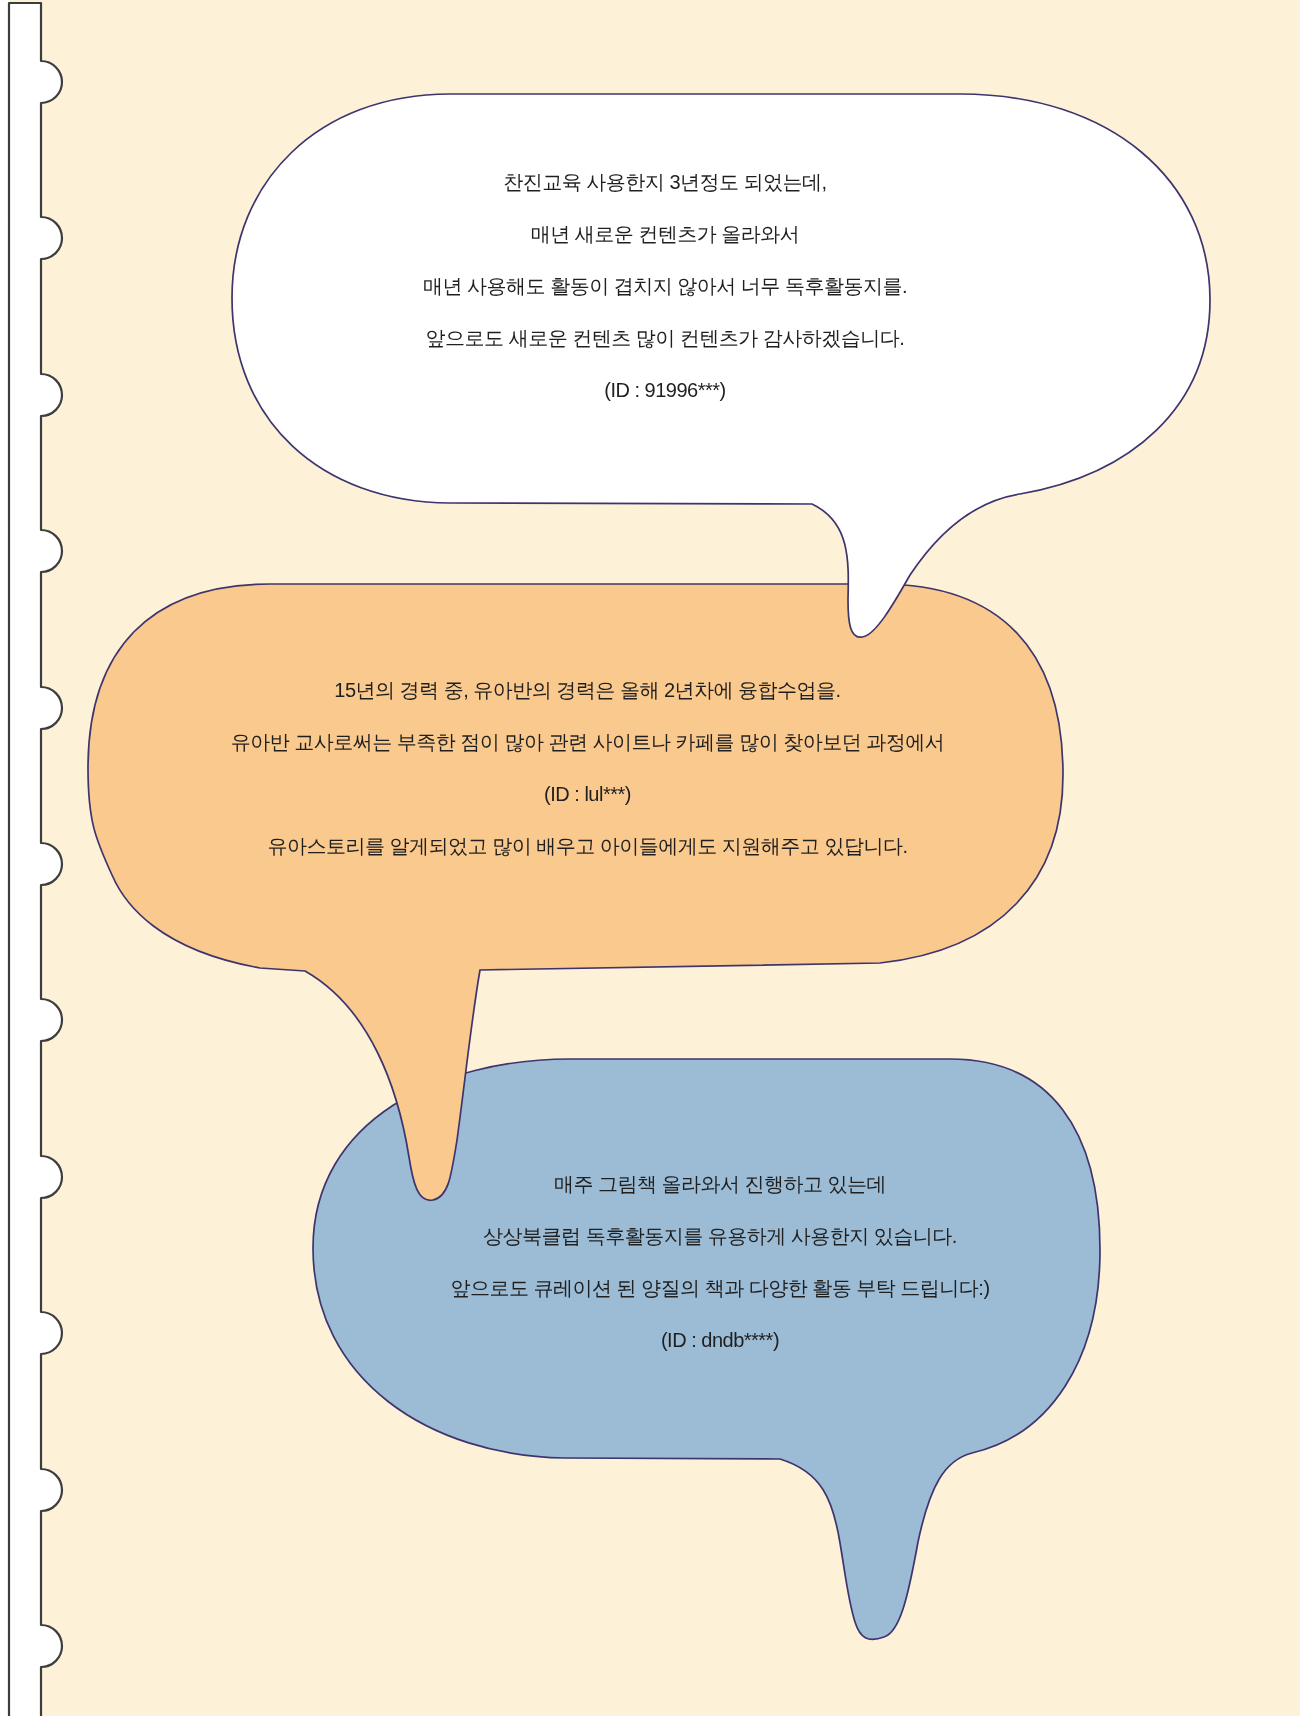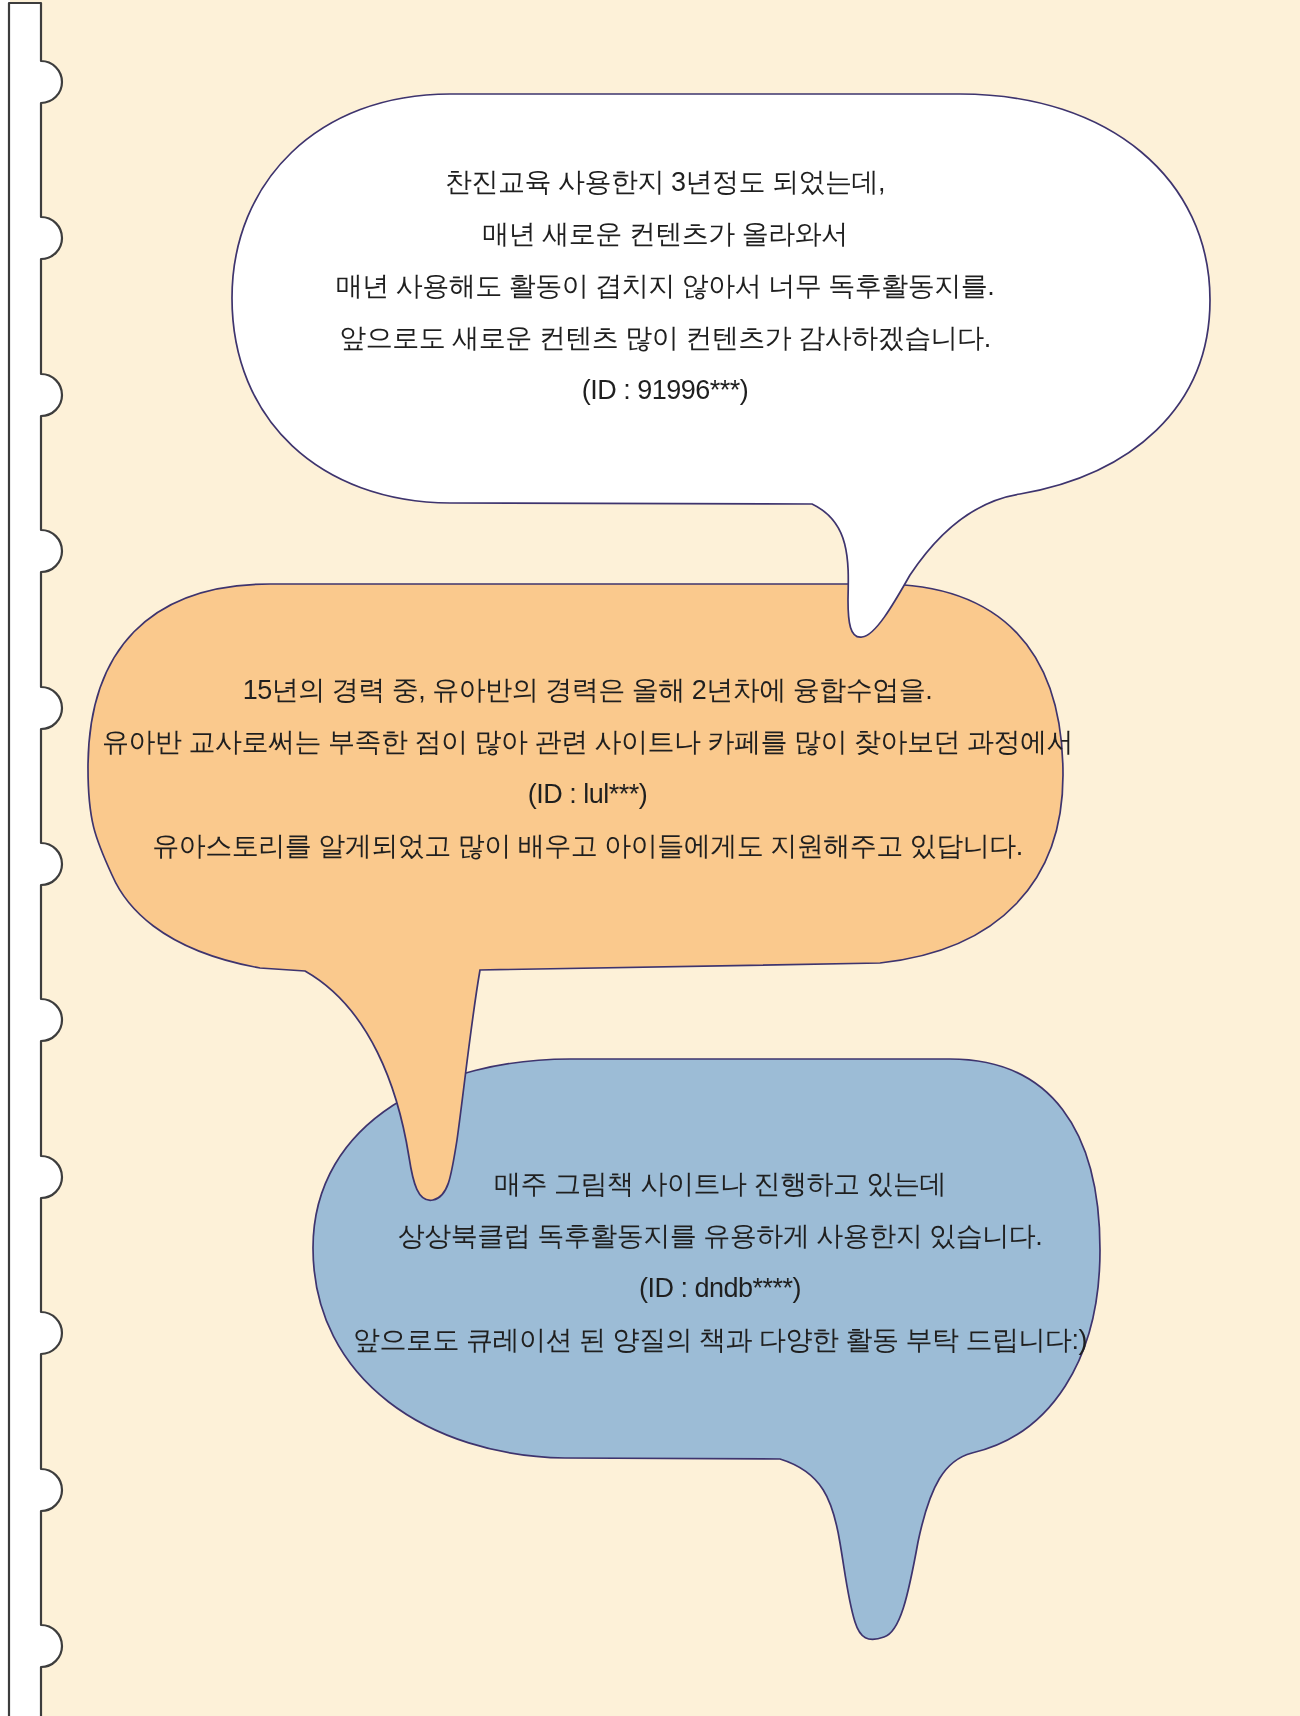--- a/index.html
+++ b/index.html
@@ -21,21 +21,21 @@
   }
   svg.art{position:absolute;left:0;top:0;}
   .strip-margin{fill:#ffffff;stroke:none;}
   .notebook-strip{fill:#ffffff;stroke:var(--notebook-line);stroke-width:2.2;stroke-linejoin:round;}
   .shape-white{fill:var(--bubble-white);stroke:var(--bubble-outline);stroke-width:1.7;}
   .shape-orange{fill:var(--bubble-orange);stroke:var(--bubble-outline);stroke-width:1.7;}
   .shape-blue{fill:var(--bubble-blue);stroke:var(--bubble-outline);stroke-width:1.7;}
   .bubble-text{
     position:absolute;
     color:var(--text);
-    font-size:27px;
+    font-size:20px;
     text-align:center;
     letter-spacing:-0.5px;
   }
   .bubble-text .line{height:52px;line-height:52px;white-space:nowrap;}
   .t1{left:237px;top:156px;width:856px;}
   .t2{left:100px;top:664px;width:975px;}
   .t3{left:320px;top:1158px;width:800px;}
 </style>
 </head>
 <body>
@@ -106,19 +106,19 @@
   </div>
 
   <div class="bubble-text t2">
     <div class="line">15년의 경력 중, 유아반의 경력은 올해 2년차에 융합수업을.</div>
     <div class="line">유아반 교사로써는 부족한 점이 많아 관련 사이트나 카페를 많이 찾아보던 과정에서</div>
     <div class="line">(ID : lul***)</div>
     <div class="line">유아스토리를 알게되었고 많이 배우고 아이들에게도 지원해주고 있답니다.</div>
   </div>
 
   <div class="bubble-text t3">
-    <div class="line">매주 그림책 사이트나 진행하고 있는데</div>
+    <div class="line">매주 그림책 올라와서 진행하고 있는데</div>
     <div class="line">상상북클럽 독후활동지를 유용하게 사용한지 있습니다.</div>
+    <div class="line">앞으로도 큐레이션 된 양질의 책과 다양한 활동 부탁 드립니다:)</div>
     <div class="line">(ID : dndb****)</div>
-    <div class="line">앞으로도 큐레이션 된 양질의 책과 다양한 활동 부탁 드립니다:)</div>
   </div>
 
 </div>
 
 </body></html>

